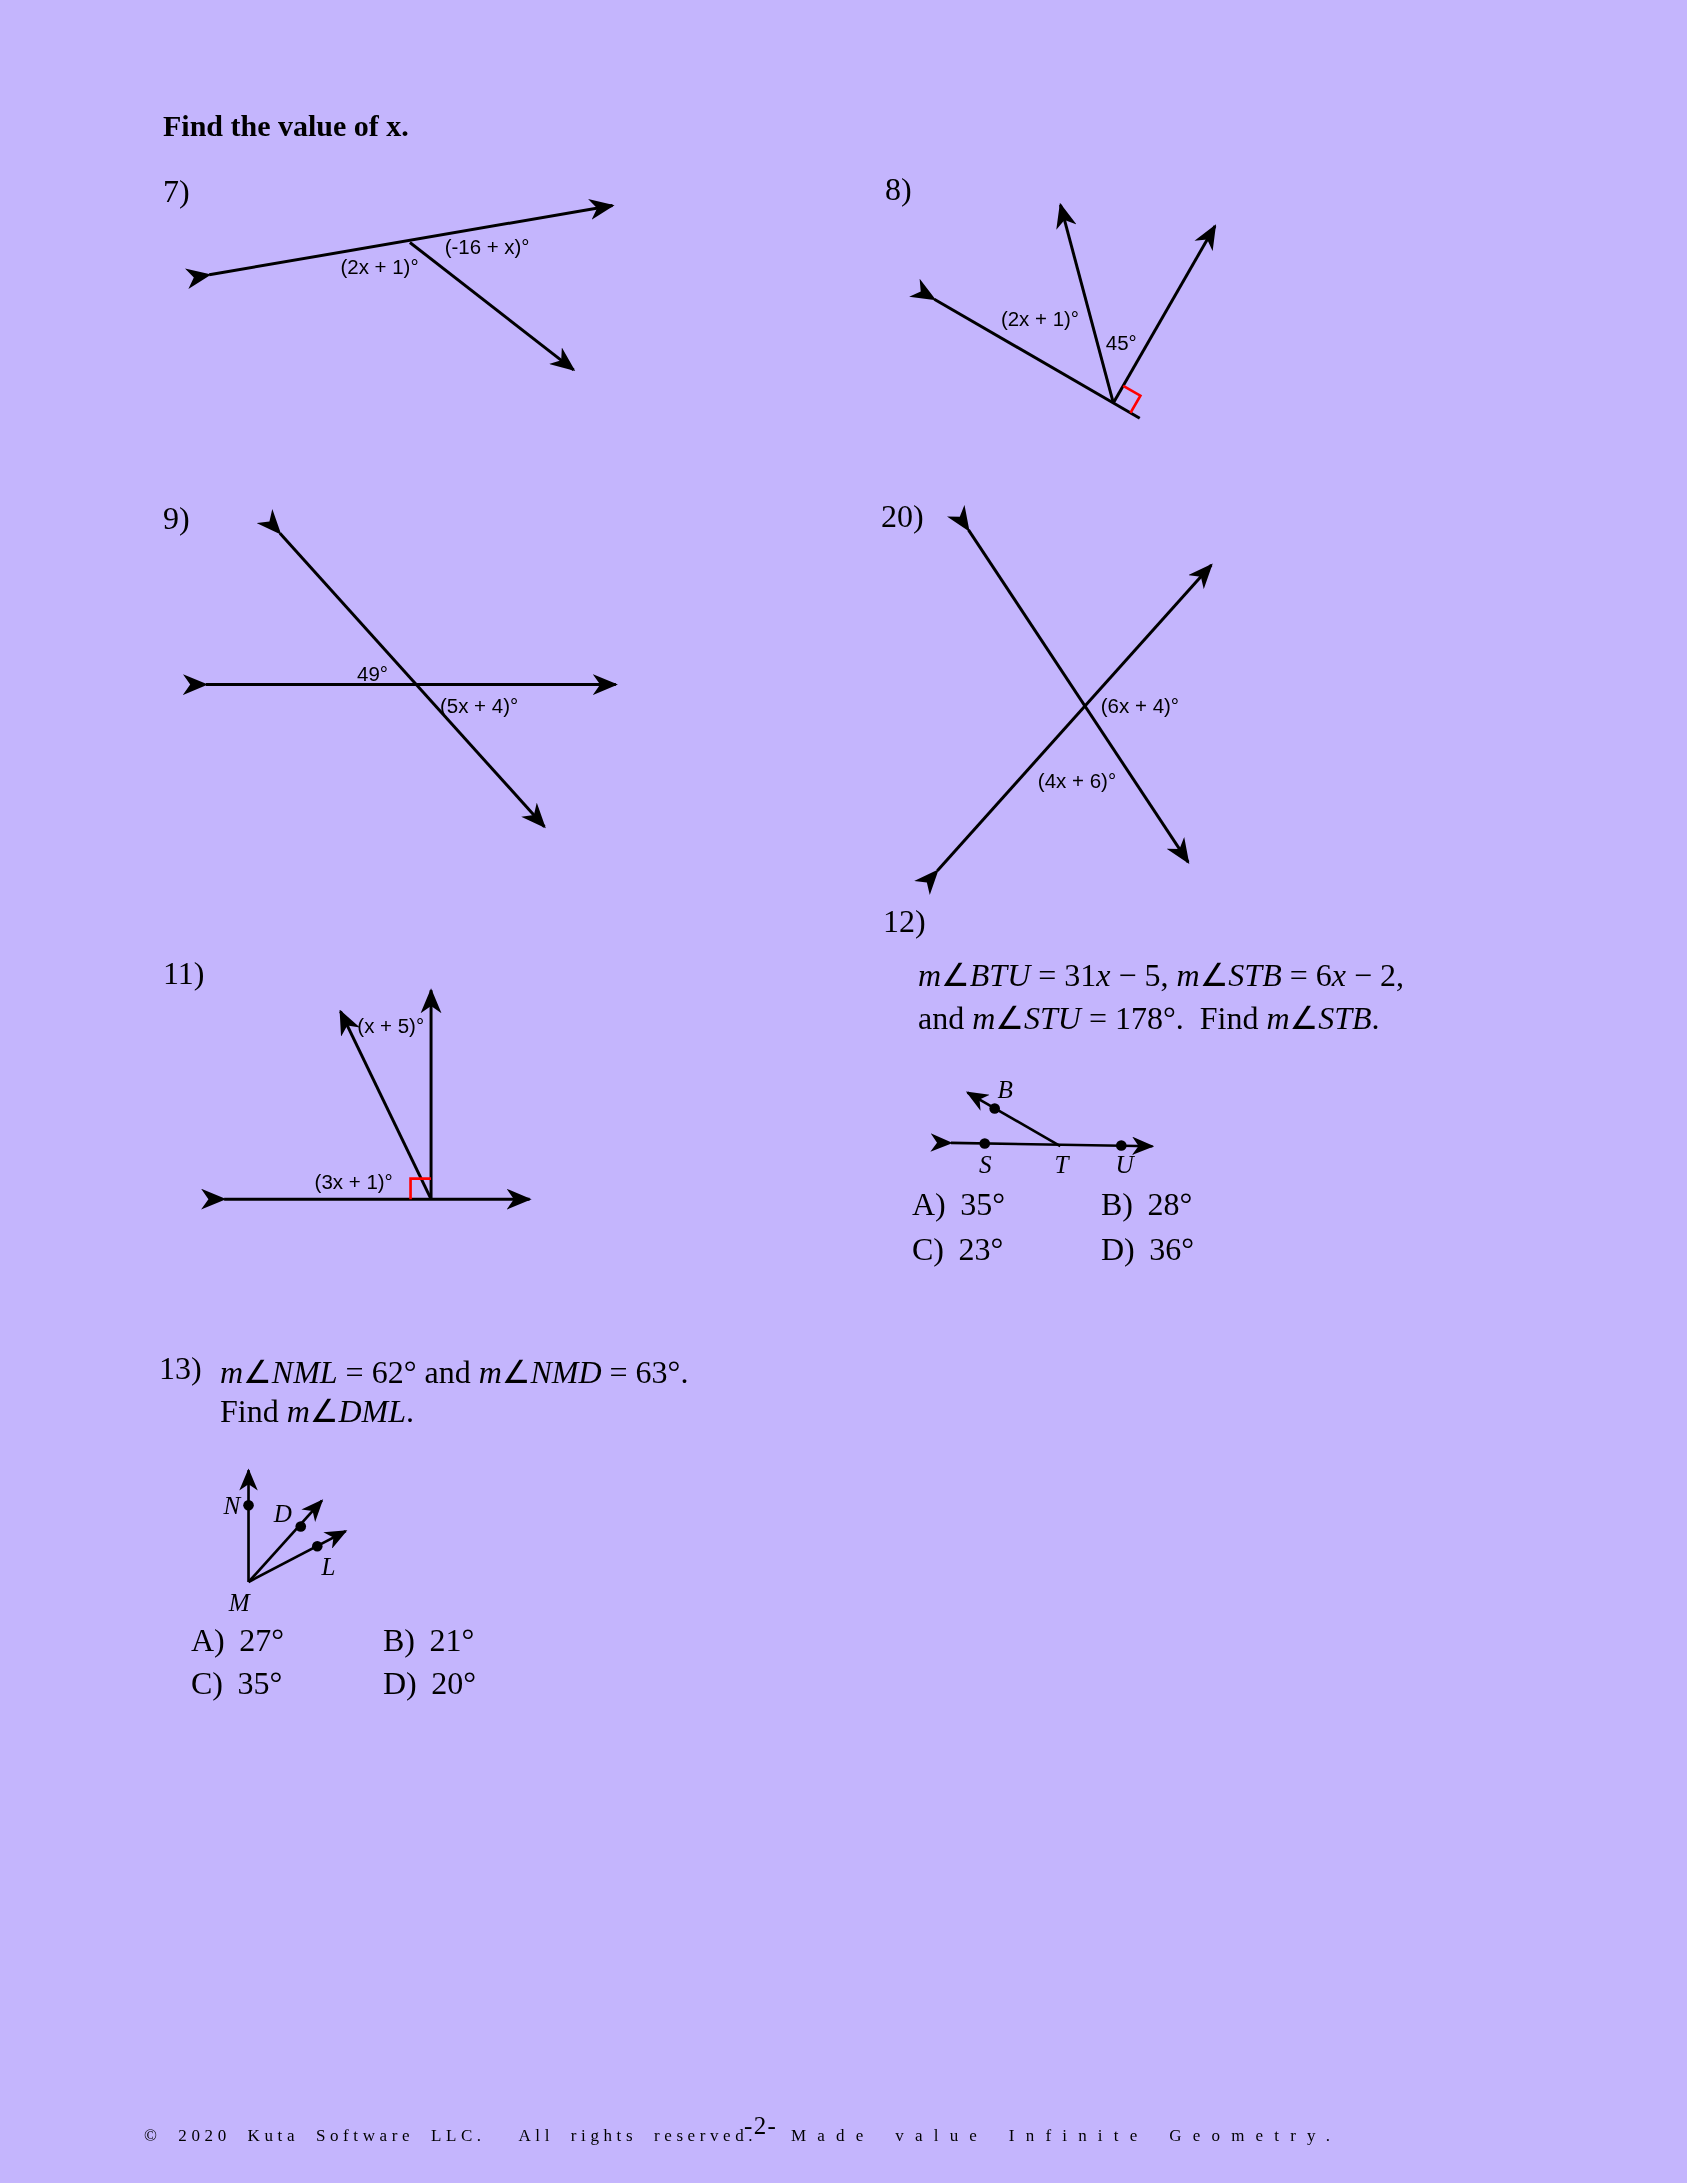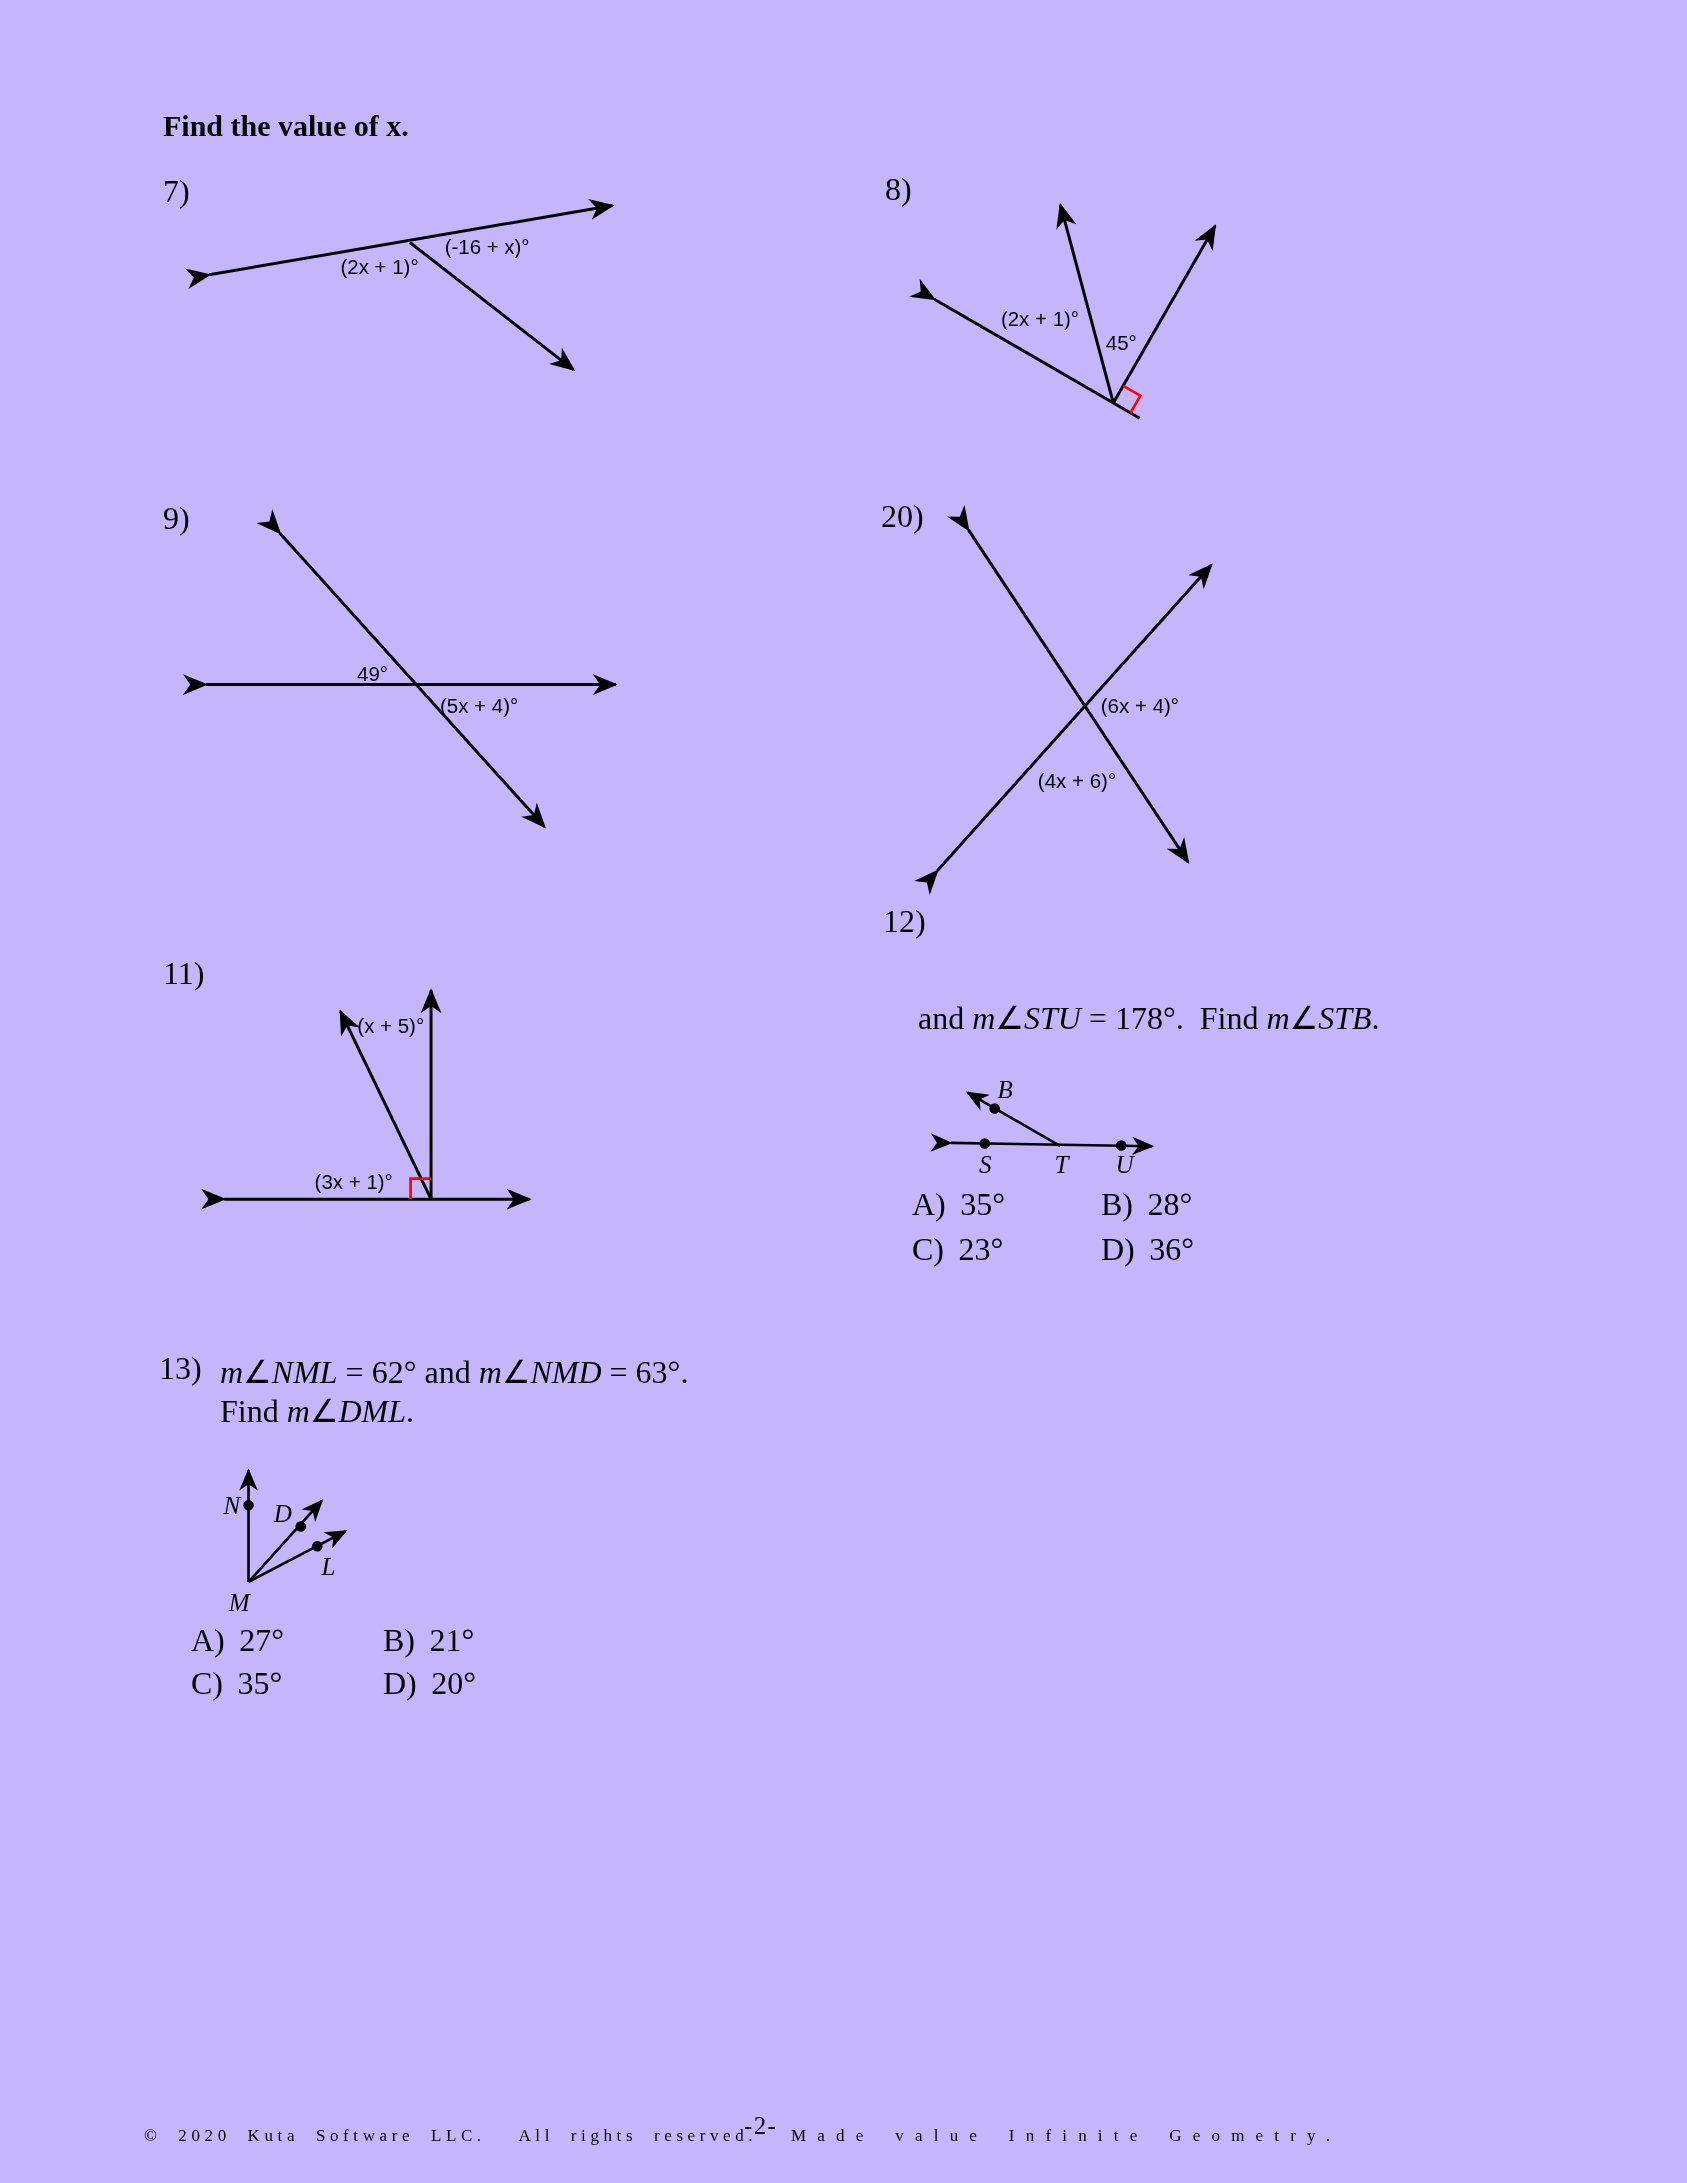--- a/index.html
+++ b/index.html
@@ -94,20 +94,21 @@
     </defs>
     <line x1="338" y1="1813" x2="800" y2="1813" stroke="#000" stroke-width="4.5" marker-start="url(#ah11)" marker-end="url(#ah11)"></line>
     <line x1="651" y1="1813" x2="651" y2="1497" stroke="#000" stroke-width="4.5" marker-end="url(#ah11)"></line>
     <line x1="651" y1="1813" x2="514" y2="1529" stroke="#000" stroke-width="4.5" marker-end="url(#ah11)"></line>
     <polyline points="620,1813 620,1782 651,1782" fill="none" stroke="#ff0000" stroke-width="4"></polyline>
     <text class="dlabel" x="590" y="1550">(x + 5)°</text>
     <text class="dlabel" x="534" y="1787">(3x + 1)°</text>
   </svg>
 
   <div class="pnum" style="left:883px;top:905px">12)</div>
+  <div class="stmt" style="left:918px;top:959px"><i>m</i><span>∠</span><i>BTU</i><span> = 31</span><i>x</i><span> − 5, </span><i>m</i><span>∠</span><i>STB</i><span> = 6</span><i>x</i><span> − 2,</span></div>
   <div class="stmt" style="left:918px;top:1002px"><span>and </span><i>m</i><span>∠</span><i>STU</i><span> = 178°.  Find </span><i>m</i><span>∠</span><i>STB</i><span>.</span></div>
   <svg class="diagram" style="left:939px;top:1068px" width="232" height="116" viewBox="1420 1615 350 175">
     <defs>
       <marker id="ah12" viewBox="0 0 12 10" refX="11" refY="5" markerWidth="34" markerHeight="28" markerUnits="userSpaceOnUse" orient="auto">
           <polygon points="0,0 12,5 0,10 3.5,5" fill="#000"></polygon>
         </marker>
     </defs>
     <line x1="1438" y1="1728" x2="1742" y2="1733" stroke="#000" stroke-width="4" marker-start="url(#ah12)" marker-end="url(#ah12)"></line>
     <line x1="1603" y1="1733" x2="1463" y2="1652" stroke="#000" stroke-width="4" marker-end="url(#ah12)"></line>
     <circle cx="1489" cy="1729" r="8" fill="#000"></circle>

